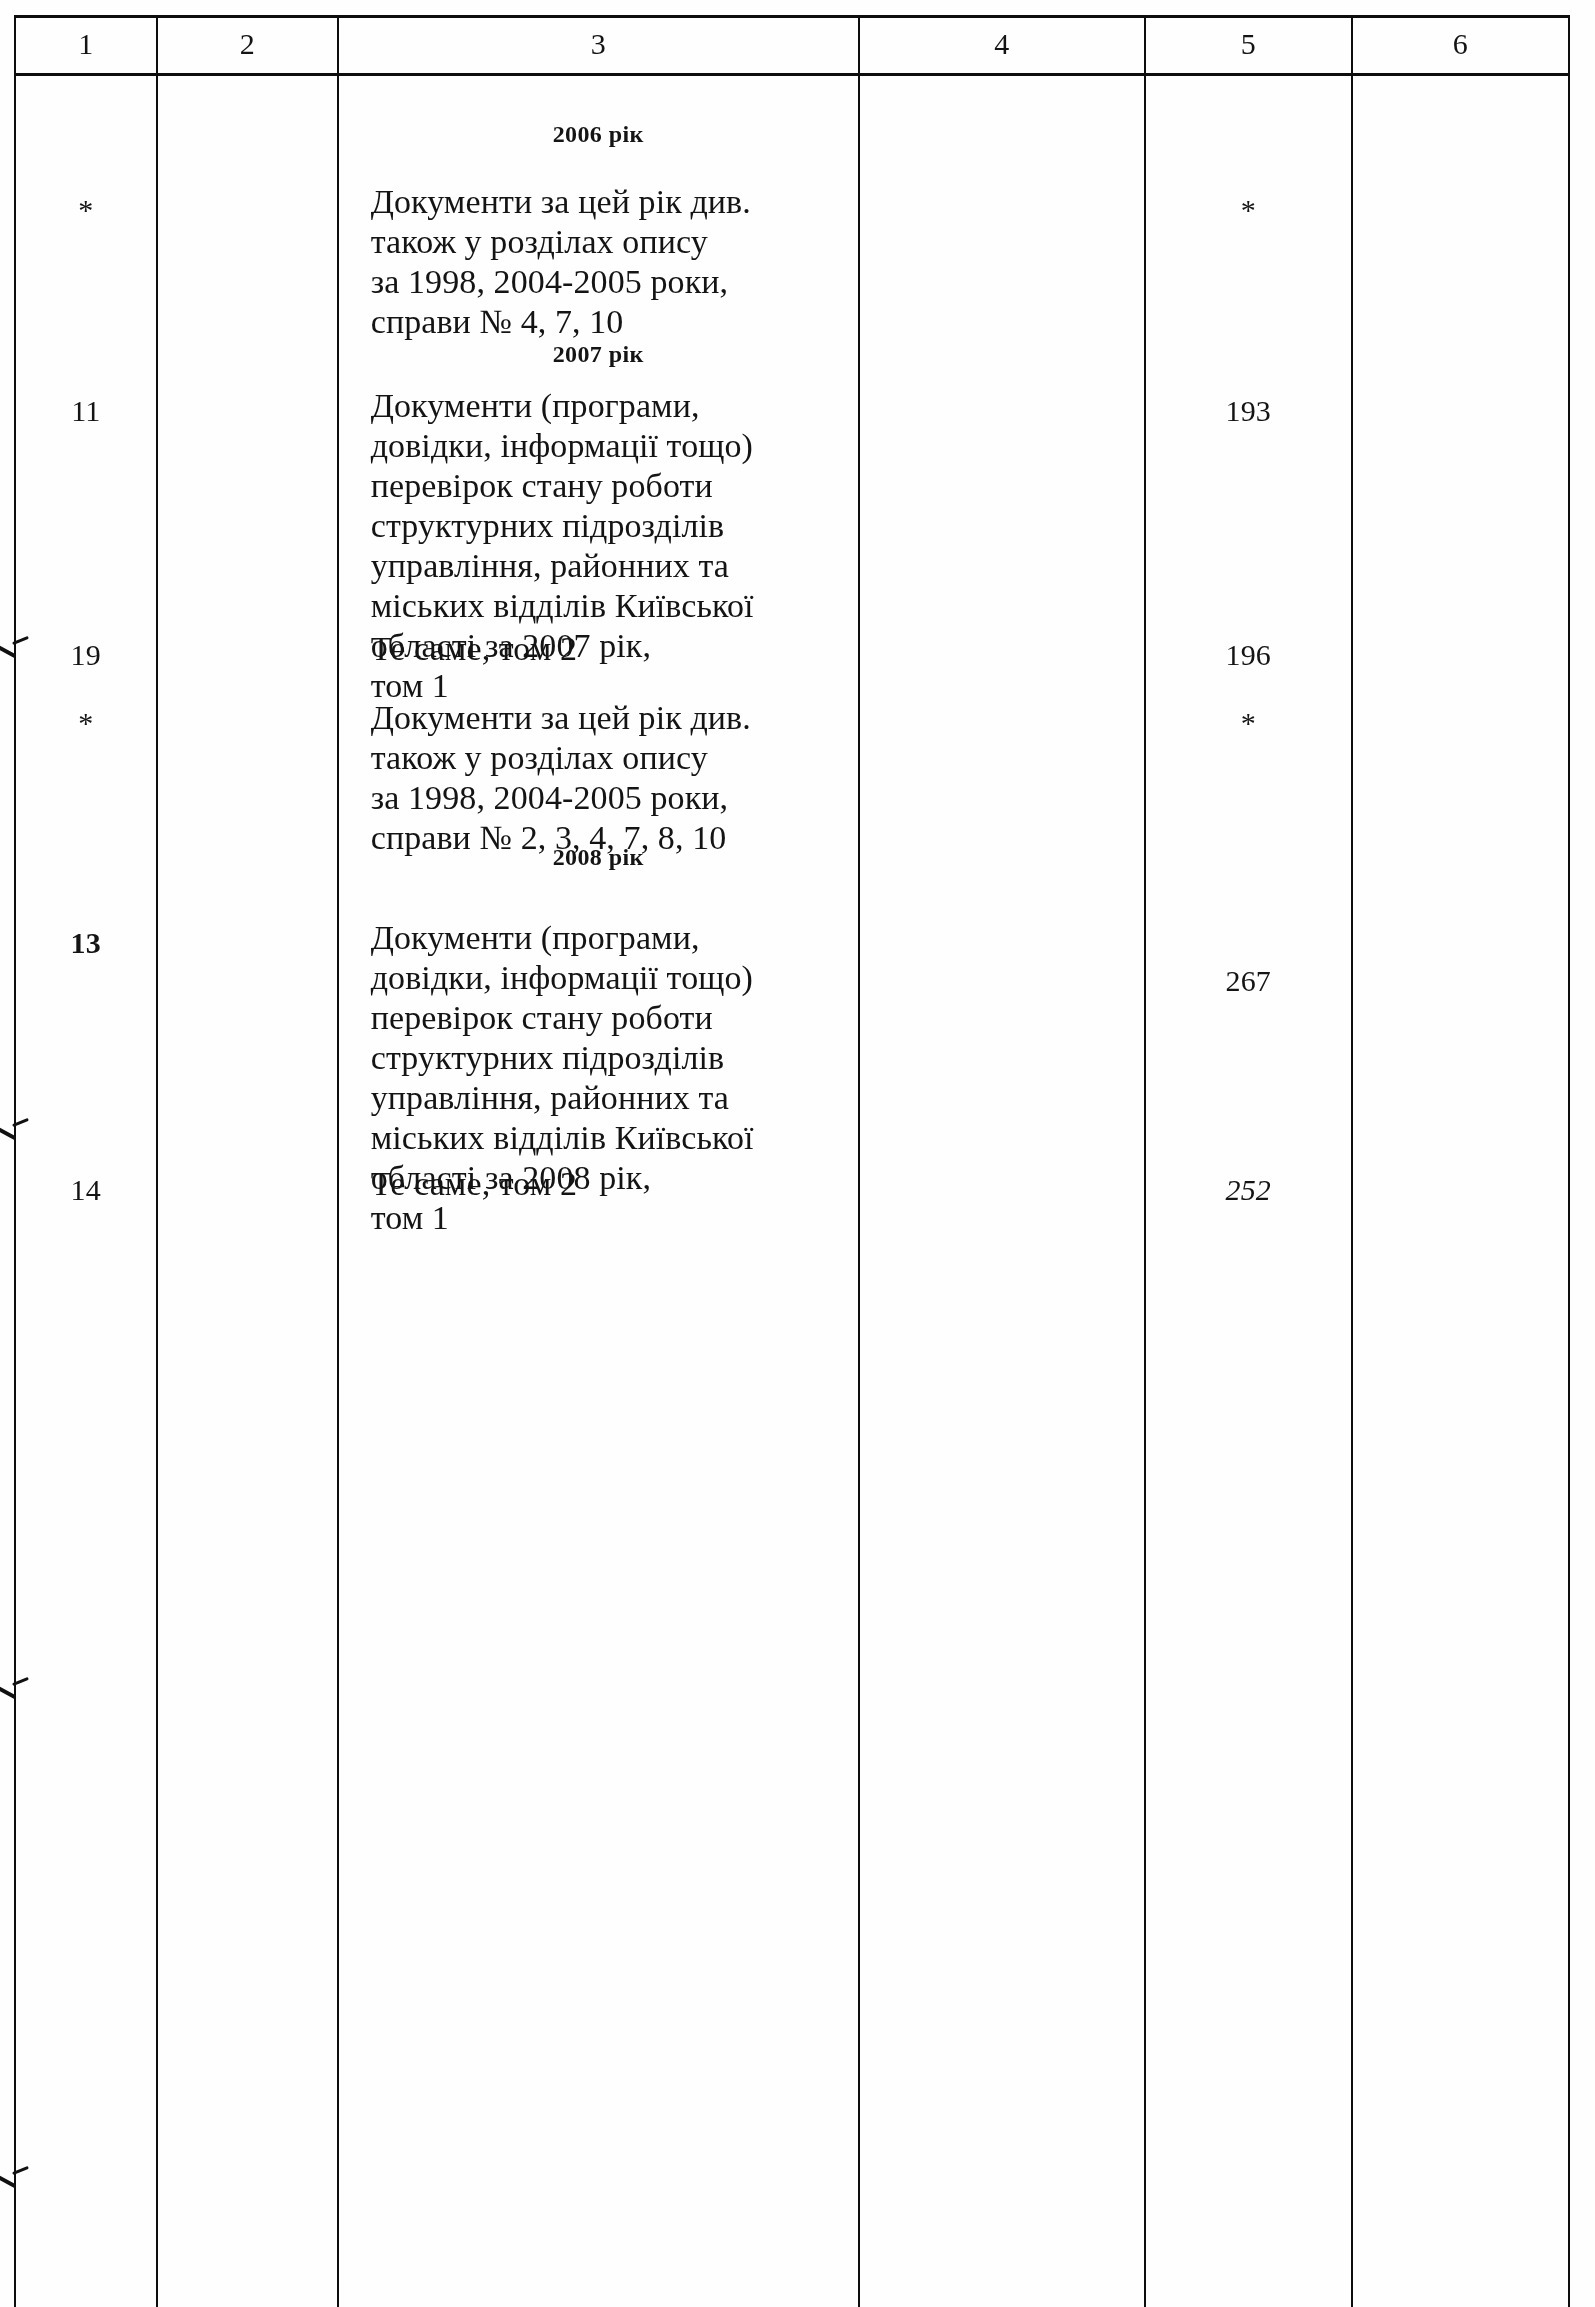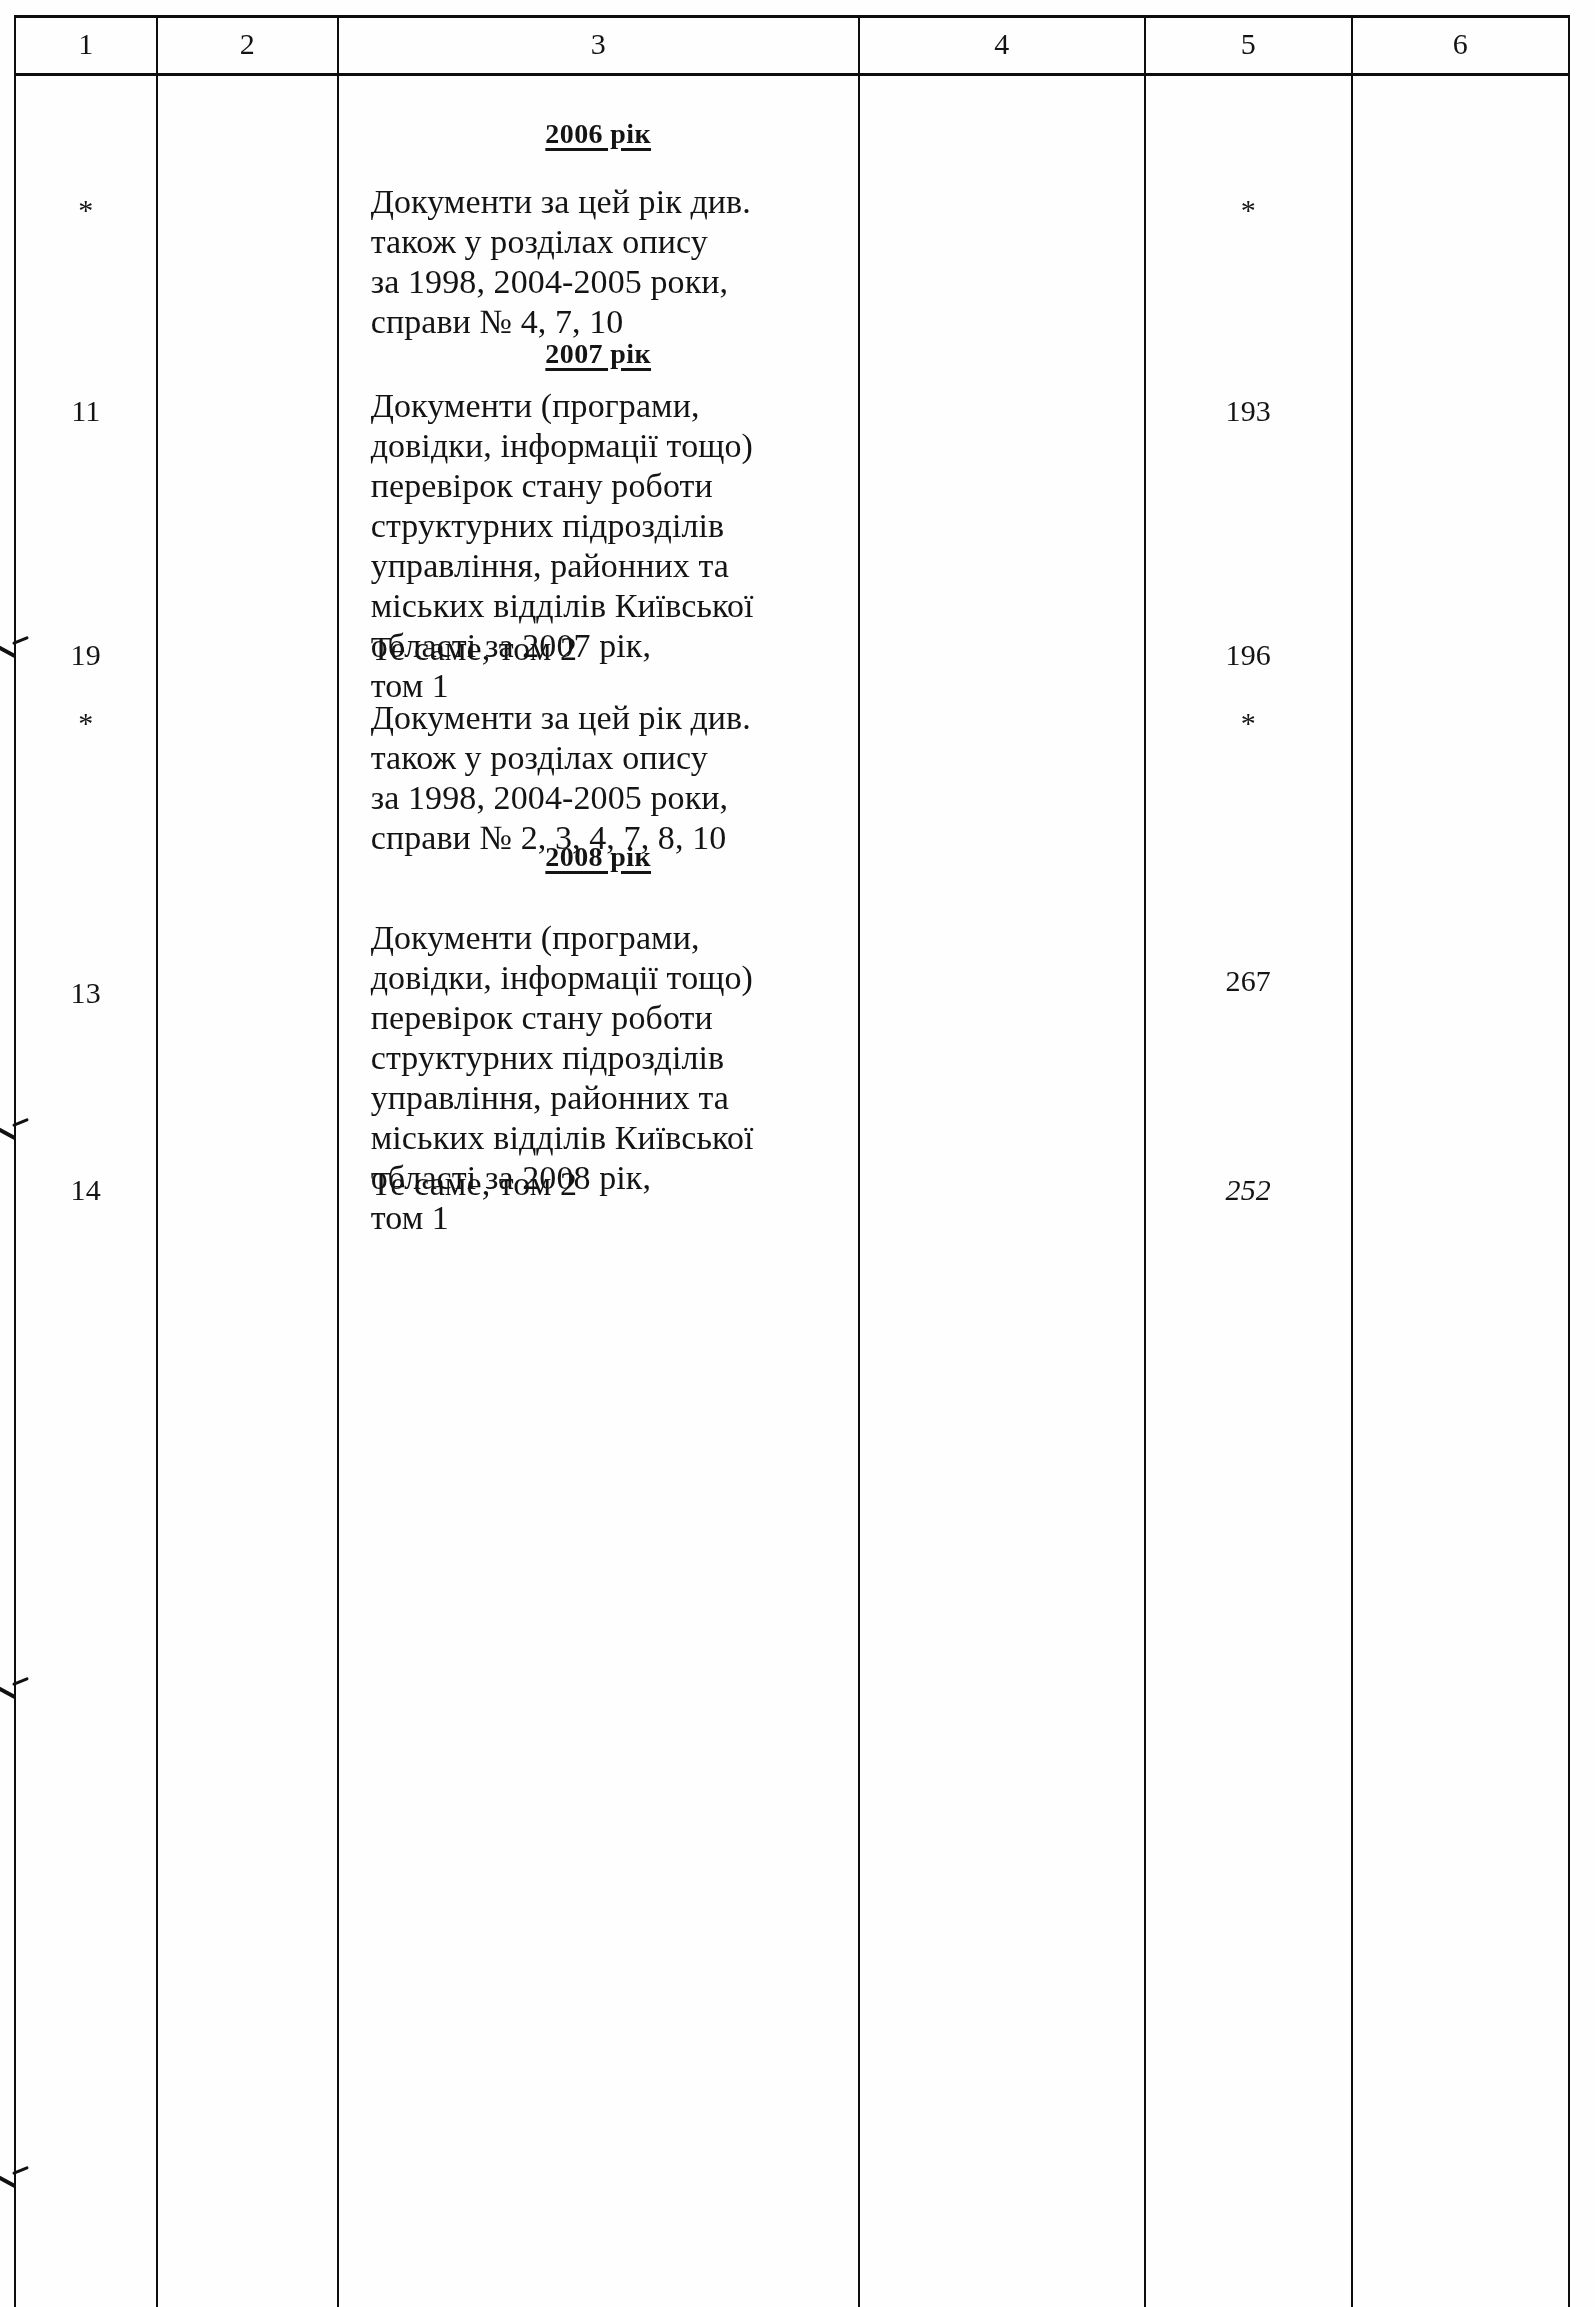--- a/index.html
+++ b/index.html
@@ -82,22 +82,21 @@
     line-height:40px;
     white-space:pre-line;
     letter-spacing:0.1px;
   }
   .t.center{width:100%;text-align:center;}
   .t.num{width:100%;text-align:center;font-size:30px;}
   .t.left{left:32px;}
 
   .year-head{
     font-weight:bold;
-    font-size:28px;
-    text-decoration:underline;
+    font-size:24px;
     text-underline-offset:4.6px;
     text-decoration-thickness:3px;
     letter-spacing:0.4px;
   }
 
   
   .checkmark{
     position:absolute;
     width:35px;
     height:27px;
@@ -152,21 +151,21 @@
       <td>
         <div class="cell-inner">
           <div class="t num" style="top:114px;">*</div>
 
           <div class="t num" style="top:315px;">11</div>
 
           <div class="t num" style="top:559px;">19</div>
 
           <div class="t num" style="top:627px;">*</div>
 
-          <div class="t num" style="top:897px;">13</div>
+          <div class="t num" style="top:847px;font-weight:bold;">13</div>
 
           <div class="t num" style="top:1094px;">14</div>
         </div>
       </td>
 
       <td>
         <div class="cell-inner"></div>
       </td>
 
       <td>

